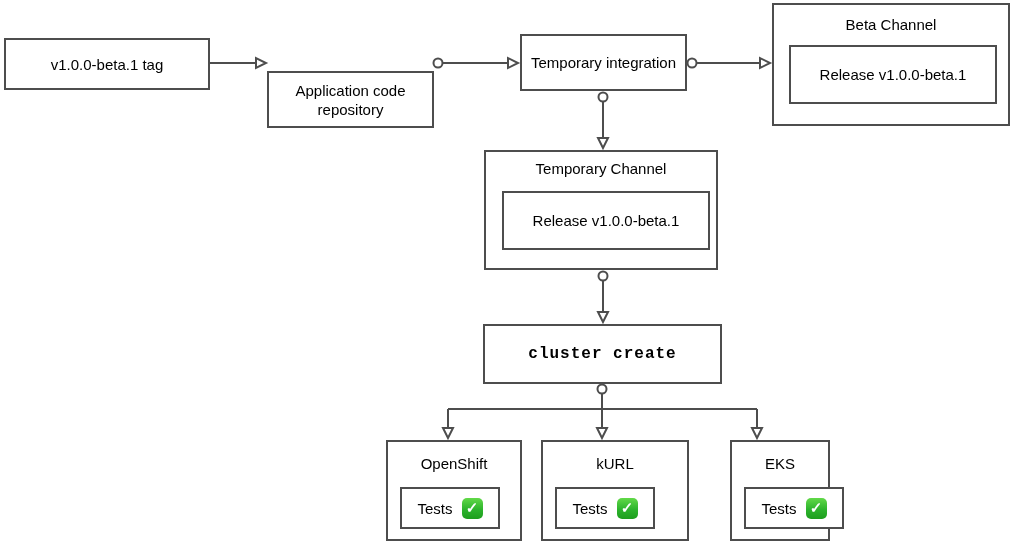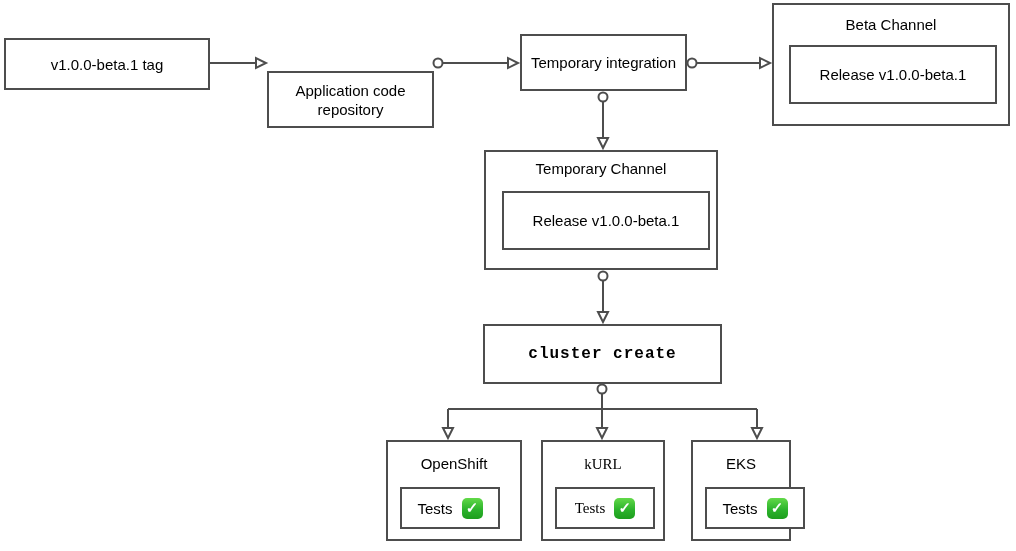--- a/index.html
+++ b/index.html
@@ -115,29 +115,29 @@
   <div class="node mono" style="left:483px;top:324px;width:239px;height:60px;">cluster create</div>
 
   <div class="container" style="left:386px;top:440px;width:136px;height:101px;">
     <div class="title title-platform">OpenShift</div>
     <div class="inner-box" style="left:12px;top:45px;width:100px;height:42px;">
       <span>Tests</span>
       <span class="check-icon">✓</span>
     </div>
   </div>
 
-  <div class="container" style="left:541px;top:440px;width:124px;height:101px;font-family:Liberation Serif, serif;">
+  <div class="container" style="left:541px;top:440px;width:148px;height:101px;">
     <div class="title title-platform">kURL</div>
     <div class="inner-box" style="left:12px;top:45px;width:100px;height:42px;">
       <span>Tests</span>
       <span class="check-icon">✓</span>
     </div>
   </div>
 
-  <div class="container" style="left:691px;top:440px;width:100px;height:101px;">
+  <div class="container" style="left:730px;top:440px;width:100px;height:101px;">
     <div class="title title-platform">EKS</div>
     <div class="inner-box" style="left:12px;top:45px;width:100px;height:42px;">
       <span>Tests</span>
       <span class="check-icon">✓</span>
     </div>
   </div>
 
 </div>
 
 </body></html>

